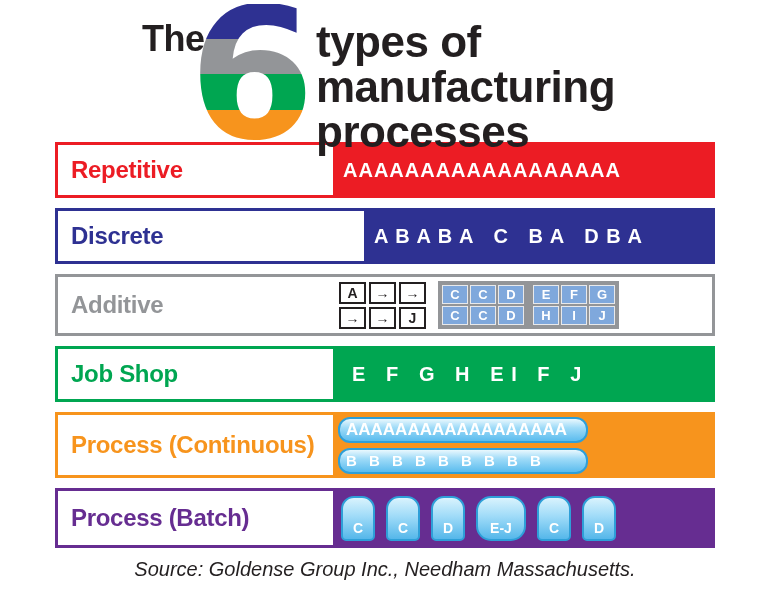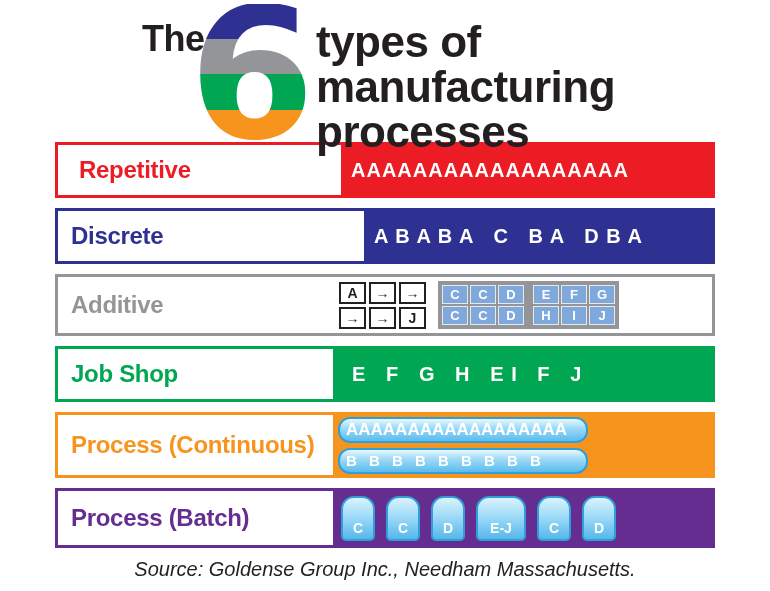--- a/index.html
+++ b/index.html
@@ -20,21 +20,21 @@
   }
   .six-svg { position: absolute; left: 192px; top: 4px; }
   .title {
     position: absolute; left: 316px; top: 20px;
     font-size: 44px; font-weight: 700; line-height: 1.02; letter-spacing: -0.5px;
   }
 
   
   .rows { width: 660px; margin: 0 0 0 55px; display: flex; flex-direction: column; gap: 10px; }
   .row { display: flex; border: 3px solid #000; }
-  .row-red    { border-color: #EC1C24; height: 50px; padding-left: 8px; }
+  .row-red    { border-color: #EC1C24; height: 50px; }
   .row-blue   { border-color: #2E3192; height: 50px; }
   .row-gray   { border-color: #939598; height: 56px; }
   .row-green  { border-color: #00A651; height: 50px; }
   .row-orange { border-color: #F7941D; height: 60px; }
   .row-purple { border-color: #662D91; height: 54px; }
 
   .row-label {
     flex: 0 0 262px; background: #fff;
     display: flex; align-items: center; padding-left: 13px;
     font-size: 24px; font-weight: 700; letter-spacing: -0.3px;
@@ -94,21 +94,21 @@
 
   
   .tanks { gap: 11px; padding-left: 8px; align-items: center; }
   .tank {
     width: 30px; height: 38px;
     border: 2px solid #2E9FD8; border-radius: 13px 13px 5px 5px;
     background: linear-gradient(to bottom, #D9F3FD 0%, #9FDBF8 45%, #55B7EA 100%);
     display: flex; align-items: flex-end; justify-content: center;
     color: #fff; font-weight: 700; font-size: 14px; padding-bottom: 3px;
   }
-  .tank-wide { width: 46px; }
+  .tank-wide { width: 46px; border-radius: 15px; }
 
   
   .footer {
     width: 660px; margin: 10px 0 0 55px; text-align: center;
     font-size: 20px; font-style: italic; color: #231F20;
   }
 </style>
 </head>
 <body>
 

